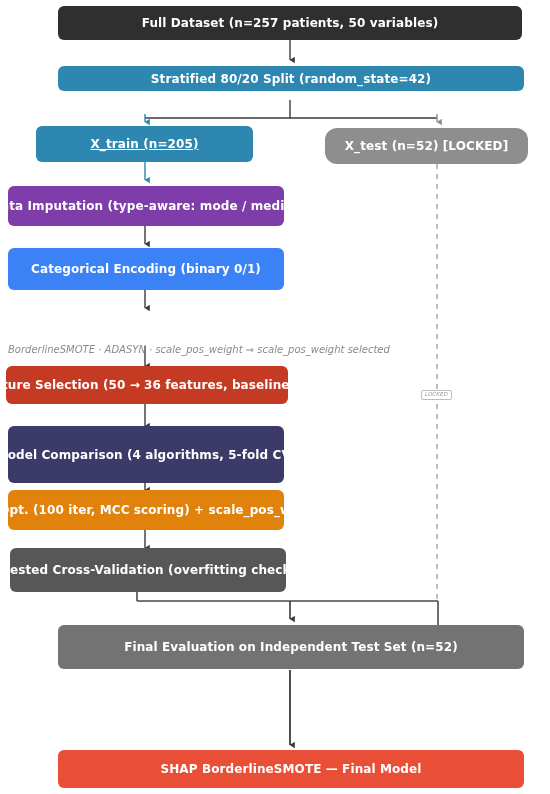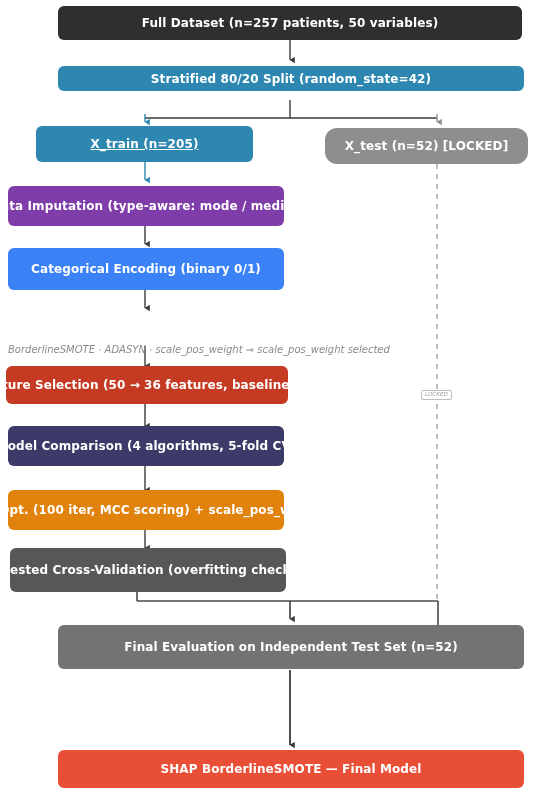--- a/index.html
+++ b/index.html
@@ -145,21 +145,21 @@
     <span>Categorical Encoding  (binary 0/1)</span>
   </div>
 
 
   <div class="caption" style="left:8px; top:344px; width:276px;">BorderlineSMOTE  ·  ADASYN  ·  scale_pos_weight  ⇒  scale_pos_weight selected</div>
 
   <div class="node" style="left:6px; top:366px; width:282px; height:38px; background:#c43a22;">
     <span>SHAP Feature Selection  (50 → 36 features, baseline XGBoost)</span>
   </div>
 
-  <div class="node" style="left:8px; top:426px; width:276px; height:40px; background:#3b3a68;">
+  <div class="node" style="left:8px; top:426px; width:276px; height:57px; background:#3b3a68;">
     <span>Model Comparison  (4 algorithms, 5-fold CV)</span>
   </div>
 
   <div class="node" style="left:8px; top:490px; width:276px; height:40px; background:#e0820c;">
     <span>Bayesian Opt.  (100 iter, MCC scoring) + scale_pos_weight=4.0</span>
   </div>
 
   <div class="node" style="left:10px; top:548px; width:276px; height:44px; background:#575757;">
     <span>Nested Cross-Validation  (overfitting check)</span>
   </div>

